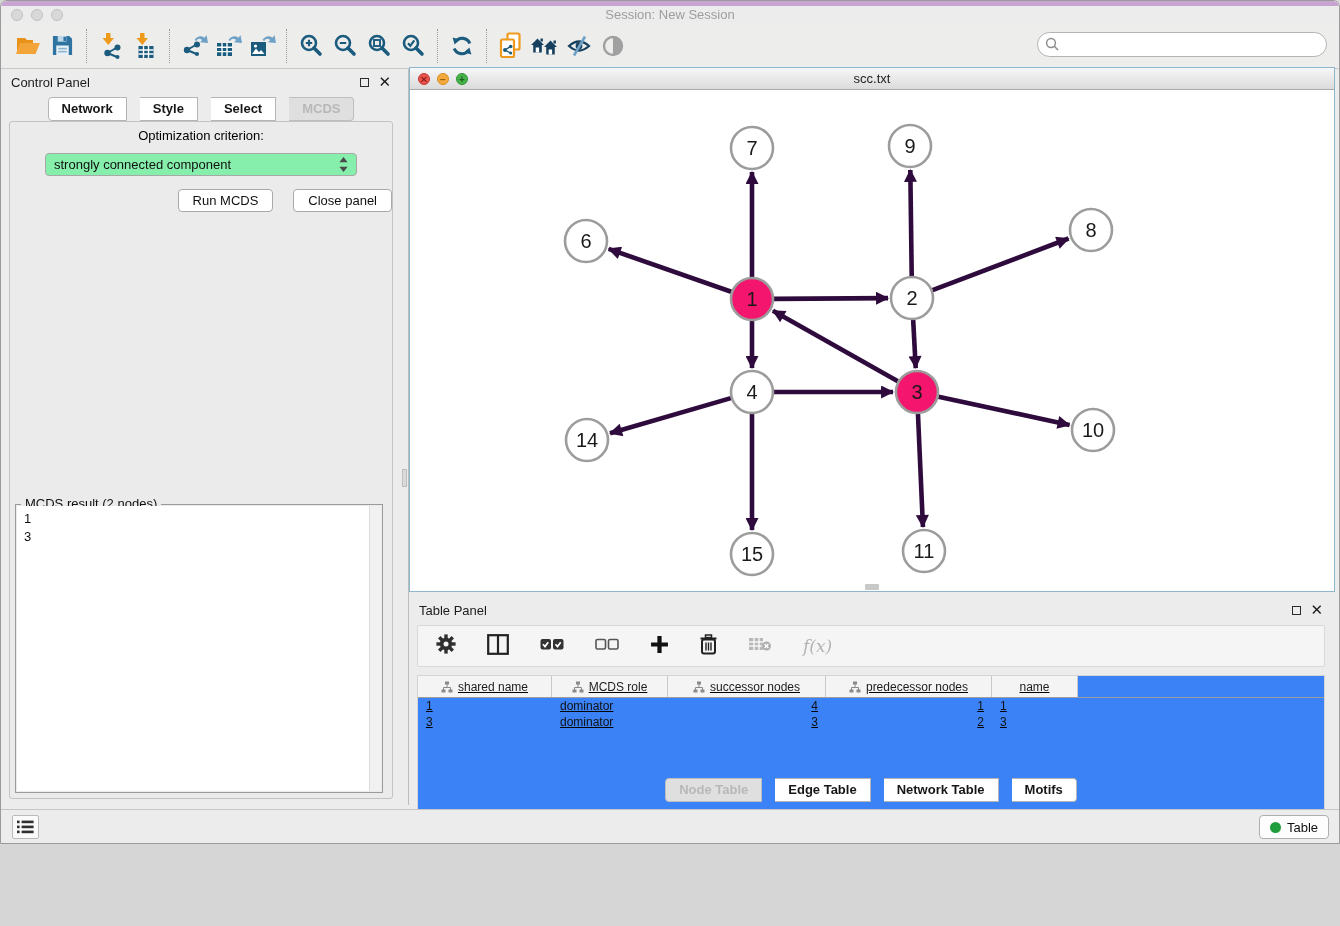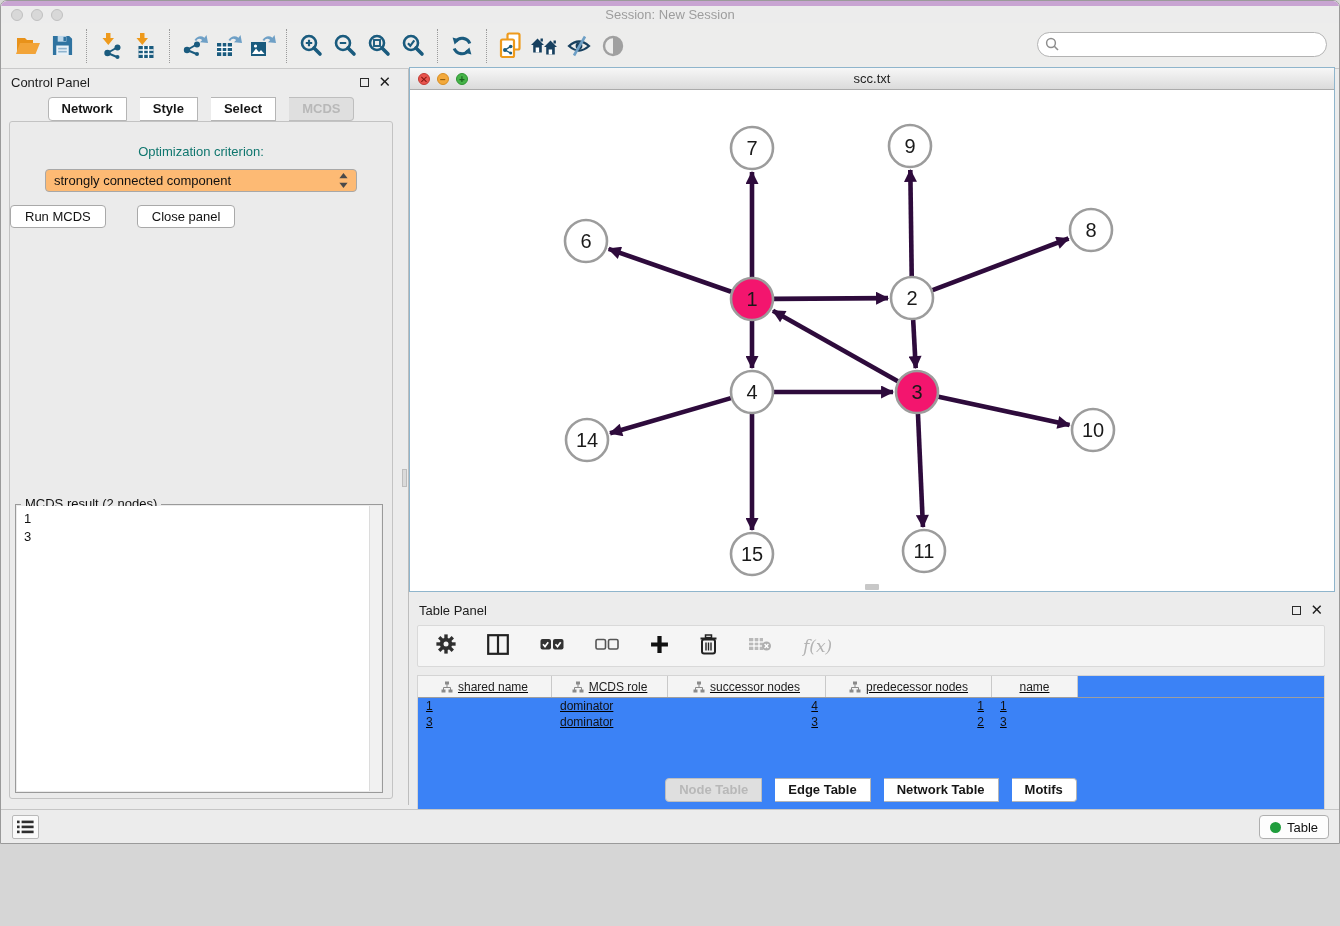--- a/index.html
+++ b/index.html
@@ -40,25 +40,25 @@
   .ui-tab.selected{background:#DFDFDF;color:#B8B8B8;border-color:#BEBEBE;}
 
   .btn{background:#fff;border:1px solid #A9A9A9;border-radius:4px;font-size:13px;color:#111;
        padding:3px 14px;line-height:15px;}
 
   
   #control-panel{position:absolute;left:0;top:68px;width:400px;bottom:38px;background:#ECECEC;}
   #cp-tabs{position:absolute;top:28px;left:0;right:0;}
   #cp-box{position:absolute;left:8px;right:8px;top:52px;bottom:6px;border:1px solid #C3C3C3;
           border-radius:3px;background:#EBEBEB;}
-  #opt-label{text-align:center;margin-top:22px;font-size:13px;color:#0f766e;}
-  .select{display:flex;align-items:center;background:#fdba74;border:1px solid #A8A8A8;border-radius:4px;
+  #opt-label{text-align:center;margin-top:6px;font-size:13px;color:#000000;}
+  .select{display:flex;align-items:center;background:#86efac;border:1px solid #A8A8A8;border-radius:4px;
           height:23px;margin:10px auto 0;width:312px;padding:0 8px;font-size:13px;color:#111;}
   .select .sv{flex:1;}
-  #cp-buttons{display:flex;justify-content:flex-start;gap:31px;margin-top:13px;}
+  #cp-buttons{display:flex;justify-content:flex-end;gap:20px;margin-top:13px;}
 
   #result-group{position:absolute;left:5px;right:9px;top:382px;bottom:5px;border:1px solid #9A9A9A;}
   #result-legend{position:absolute;top:-9px;left:5px;background:#EBEBEB;padding:0 4px;font-size:13px;color:#111;}
   #result-inner{position:absolute;inset:1px;background:#fff;}
   #result-scroll{position:absolute;right:0;top:0;bottom:0;width:12px;background:#F1F1F1;border-left:1px solid #DcDcDc;}
   .result-line{font-size:13px;color:#111;padding:1px 0 1px 7px;line-height:16px;}
   #result-inner .pad{height:4px;}
 
   
   #vsplit{position:absolute;left:400px;top:68px;width:8px;bottom:38px;background:#ECECEC;border-right:1px solid #BDBDBD;}

